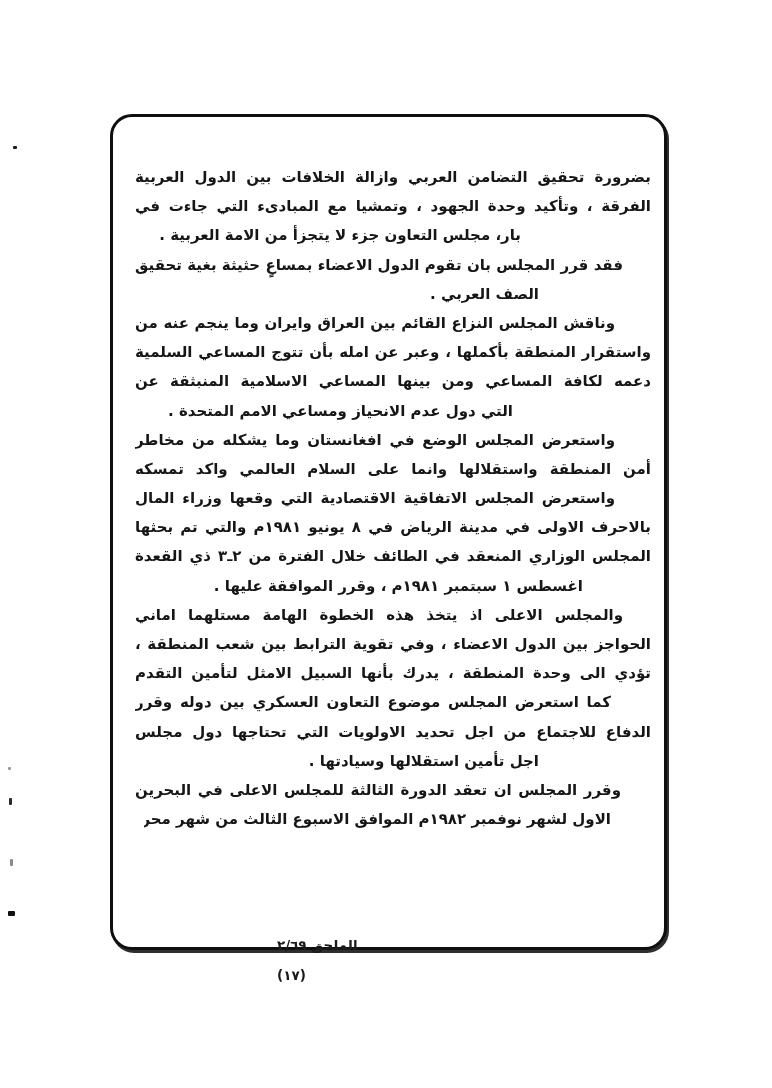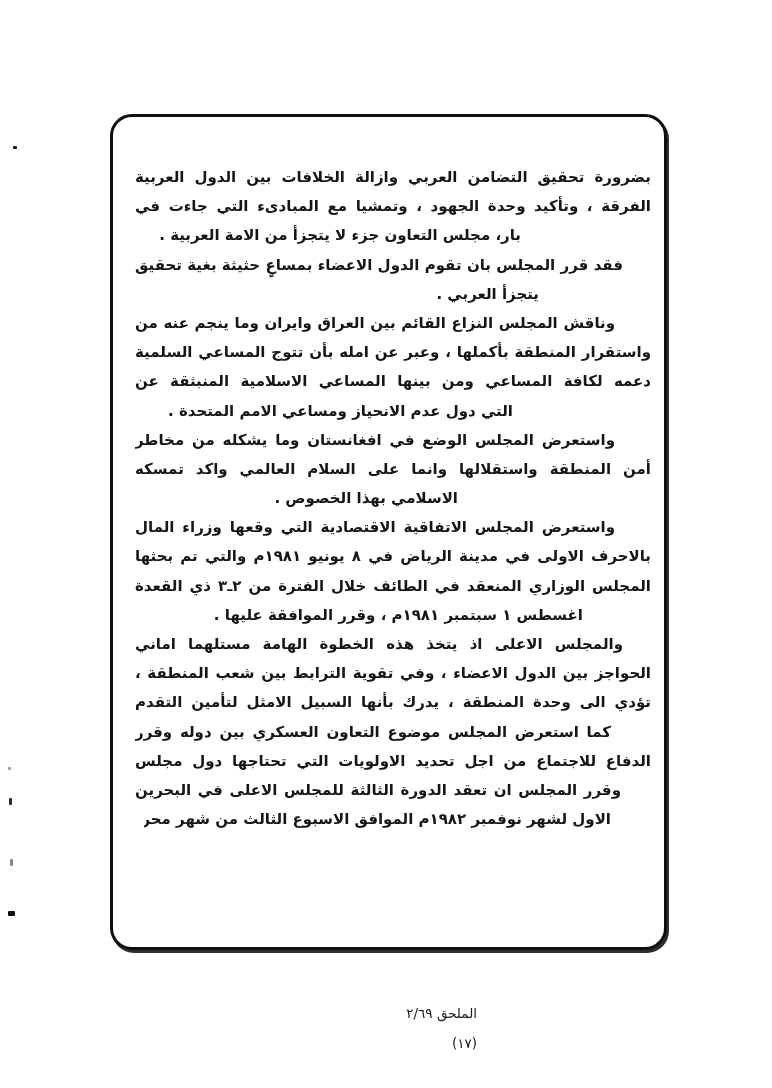--- a/index.html
+++ b/index.html
@@ -43,24 +43,24 @@
     text-align-last: justify;
   }
   .line.e {
     text-align: right;
     text-align-last: right;
     white-space: nowrap;
     margin-left: 9px;
   }
   .footer {
     position: absolute;
-    top: 1004px; left: 277px; width: 200px;
+    top: 936px; left: 277px; width: 200px;
     direction: rtl;
-    text-align: right;
-    font-weight: 400;
+    text-align: left;
+    font-weight: 700;
     color: #1a1a1a;
   }
   .footer .appendix { font-size: 13.5px; line-height: 18px; }
   .footer .pagenum  { font-size: 13.5px; line-height: 18px; margin-top: 12px; }
   
   .artifact { position: absolute; background: #1c1c1c; border-radius: 1px; }
   .a1 { left: 13px;  top: 146px; width: 4px; height: 3px; }
   .a2 { left: 8px;   top: 767px; width: 3px; height: 3px; background:#9a9a9a; }
   .a3 { left: 9px;   top: 798px; width: 3px; height: 7px; background:#2a2a2a; }
   .a4 { left: 10px;  top: 859px; width: 3px; height: 7px; background:#8a8a8a; }
@@ -76,37 +76,37 @@
   <span class="artifact a3"></span>
   <span class="artifact a4"></span>
   <span class="artifact a5"></span>
 
   <div class="frame">
     <div class="textblock">
         <div class="line j">بضرورة تحقيق التضامن العربي وازالة الخلافات بين الدول العربية الشقيقة ونبذ</div>
         <div class="line j">الفرقة ، وتأكيد وحدة الجهود ، وتمشيا مع المبادىء التي جاءت في النظام الاساسي ،</div>
         <div class="line e" style="padding-right: 130px;">بار، مجلس التعاون جزء لا يتجزأ من الامة العربية .</div>
         <div class="line s" style="padding-right: 28px;">فقد قرر المجلس بان تقوم الدول الاعضاء بمساعٍ حثيثة بغية تحقيق وحدة</div>
-        <div class="line e" style="padding-right: 112px;">يتجزأ العربي .</div>
+        <div class="line e" style="padding-right: 112px;">الصف العربي .</div>
         <div class="line s" style="padding-right: 36px;">وناقش المجلس النزاع القائم بين العراق وايران وما ينجم عنه من تهديد لأمن</div>
         <div class="line j">واستقرار المنطقة بأكملها ، وعبر عن امله بأن تتوج المساعي السلمية بالنجاح مؤكدا</div>
         <div class="line j">دعمه لكافة المساعي ومن بينها المساعي الاسلامية المنبثقة عن المؤتمر الاسلامي</div>
         <div class="line e" style="padding-right: 138px;">التي دول عدم الانحياز ومساعي الامم المتحدة .</div>
         <div class="line s" style="padding-right: 36px;">واستعرض المجلس الوضع في افغانستان وما يشكله من مخاطر ليس فقط على</div>
         <div class="line j">أمن المنطقة واستقلالها وانما على السلام العالمي واكد تمسكه بقرارات المؤتمر</div>
-        <div class="line e" style="padding-right: 193px;">الاسلامي بهذا الخصوص .</div>
         <div class="line s" style="padding-right: 36px;">واستعرض المجلس الاتفاقية الاقتصادية التي وقعها وزراء المال والاقتصاد</div>
         <div class="line j">بالاحرف الاولى في مدينة الرياض في ٨ يونيو ١٩٨١م والتي تم بحثها من قبل</div>
         <div class="line j">المجلس الوزاري المنعقد في الطائف خلال الفترة من ٢ـ٣ ذي القعدة ١٤٠١هـ ـ ٣١</div>
         <div class="line e" style="padding-right: 68px;">اغسطس ١ سبتمبر ١٩٨١م ، وقرر الموافقة عليها .</div>
         <div class="line s" style="padding-right: 28px;">والمجلس الاعلى اذ يتخذ هذه الخطوة الهامة مستلهما اماني المواطن في ازالة</div>
         <div class="line j">الحواجز بين الدول الاعضاء ، وفي تقوية الترابط بين شعب المنطقة ، على اسس صلبة</div>
         <div class="line j">تؤدي الى وحدة المنطقة ، يدرك بأنها السبيل الامثل لتأمين التقدم والازدهار لجميع</div>
         <div class="line s" style="padding-right: 40px;">كما استعرض المجلس موضوع التعاون العسكري بين دوله وقرر دعوة وزراء</div>
         <div class="line j">الدفاع للاجتماع من اجل تحديد الاولويات التي تحتاجها دول مجلس التعاون من</div>
+        <div class="line e" style="padding-right: 112px;">اجل تأمين استقلالها وسيادتها .</div>
         <div class="line s" style="padding-right: 30px;">وقرر المجلس ان تعقد الدورة الثالثة للمجلس الاعلى في البحرين في الاسبوع</div>
         <div class="line e" style="padding-right: 40px;">الاول لشهر نوفمبر ١٩٨٢م الموافق الاسبوع الثالث من شهر محرم ١٤٠٣ هجرية .</div>
       </div>
   </div>
 
   <div class="footer">
     <div class="appendix">الملحق ٢/٦٩</div>
     <div class="pagenum">(١٧)</div>
   </div>
 

